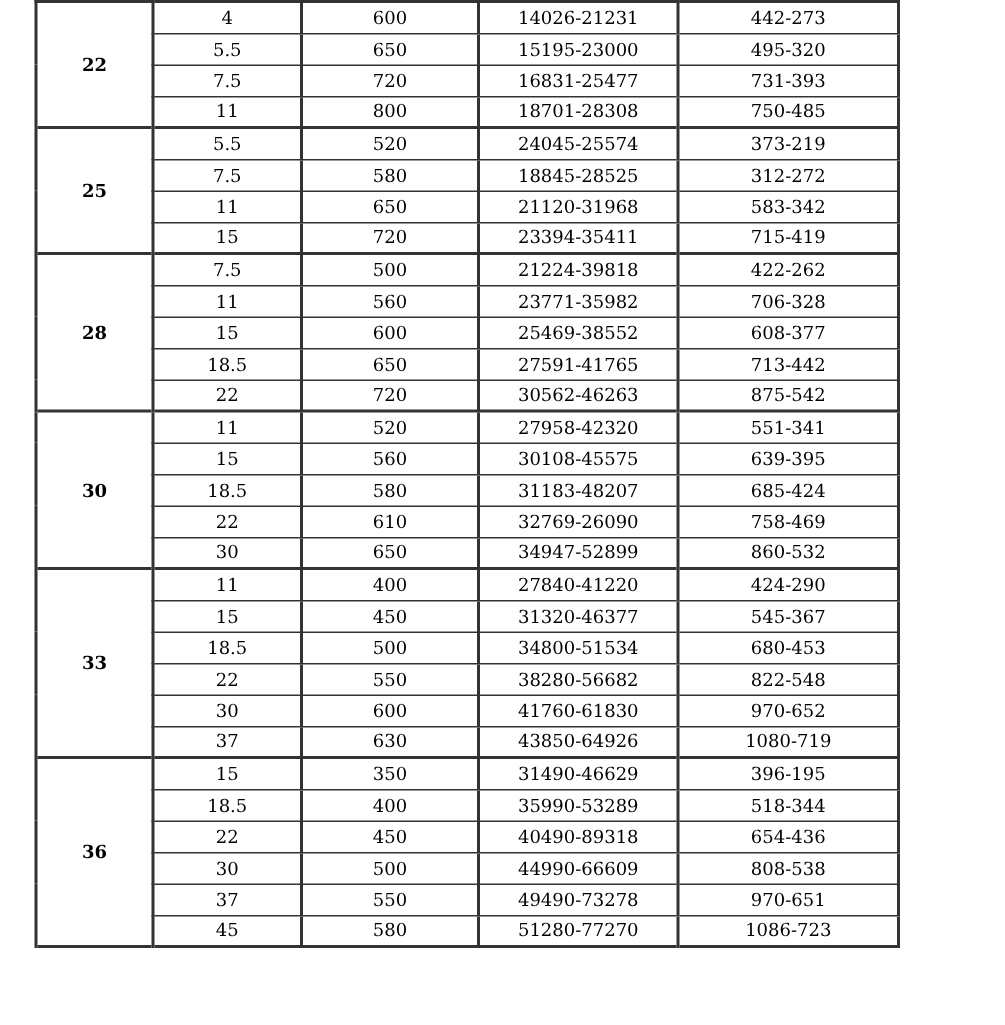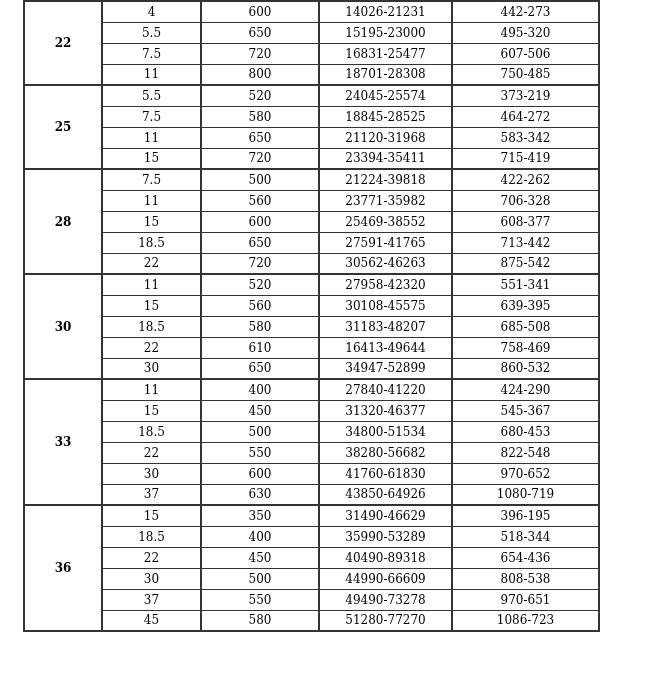--- a/index.html
+++ b/index.html
@@ -58,40 +58,40 @@
         <tr>
           <td>5.5</td>
           <td>650</td>
           <td>15195-23000</td>
           <td>495-320</td>
         </tr>
         <tr>
           <td>7.5</td>
           <td>720</td>
           <td>16831-25477</td>
-          <td>607-506</td>
+          <td>731-393</td>
         </tr>
         <tr>
           <td>11</td>
           <td>800</td>
           <td>18701-28308</td>
           <td>750-485</td>
         </tr>
         <tr class="group-start">
           <td rowspan="4" class="group-cell">25</td>
           <td>5.5</td>
           <td>520</td>
           <td>24045-25574</td>
           <td>373-219</td>
         </tr>
         <tr>
           <td>7.5</td>
           <td>580</td>
           <td>18845-28525</td>
-          <td>464-272</td>
+          <td>312-272</td>
         </tr>
         <tr>
           <td>11</td>
           <td>650</td>
           <td>21120-31968</td>
           <td>583-342</td>
         </tr>
         <tr>
           <td>15</td>
           <td>720</td>
@@ -139,26 +139,26 @@
         <tr>
           <td>15</td>
           <td>560</td>
           <td>30108-45575</td>
           <td>639-395</td>
         </tr>
         <tr>
           <td>18.5</td>
           <td>580</td>
           <td>31183-48207</td>
-          <td>685-508</td>
+          <td>685-424</td>
         </tr>
         <tr>
           <td>22</td>
           <td>610</td>
-          <td>16413-49644</td>
+          <td>32769-26090</td>
           <td>758-469</td>
         </tr>
         <tr>
           <td>30</td>
           <td>650</td>
           <td>34947-52899</td>
           <td>860-532</td>
         </tr>
         <tr class="group-start">
           <td rowspan="6" class="group-cell">33</td>

